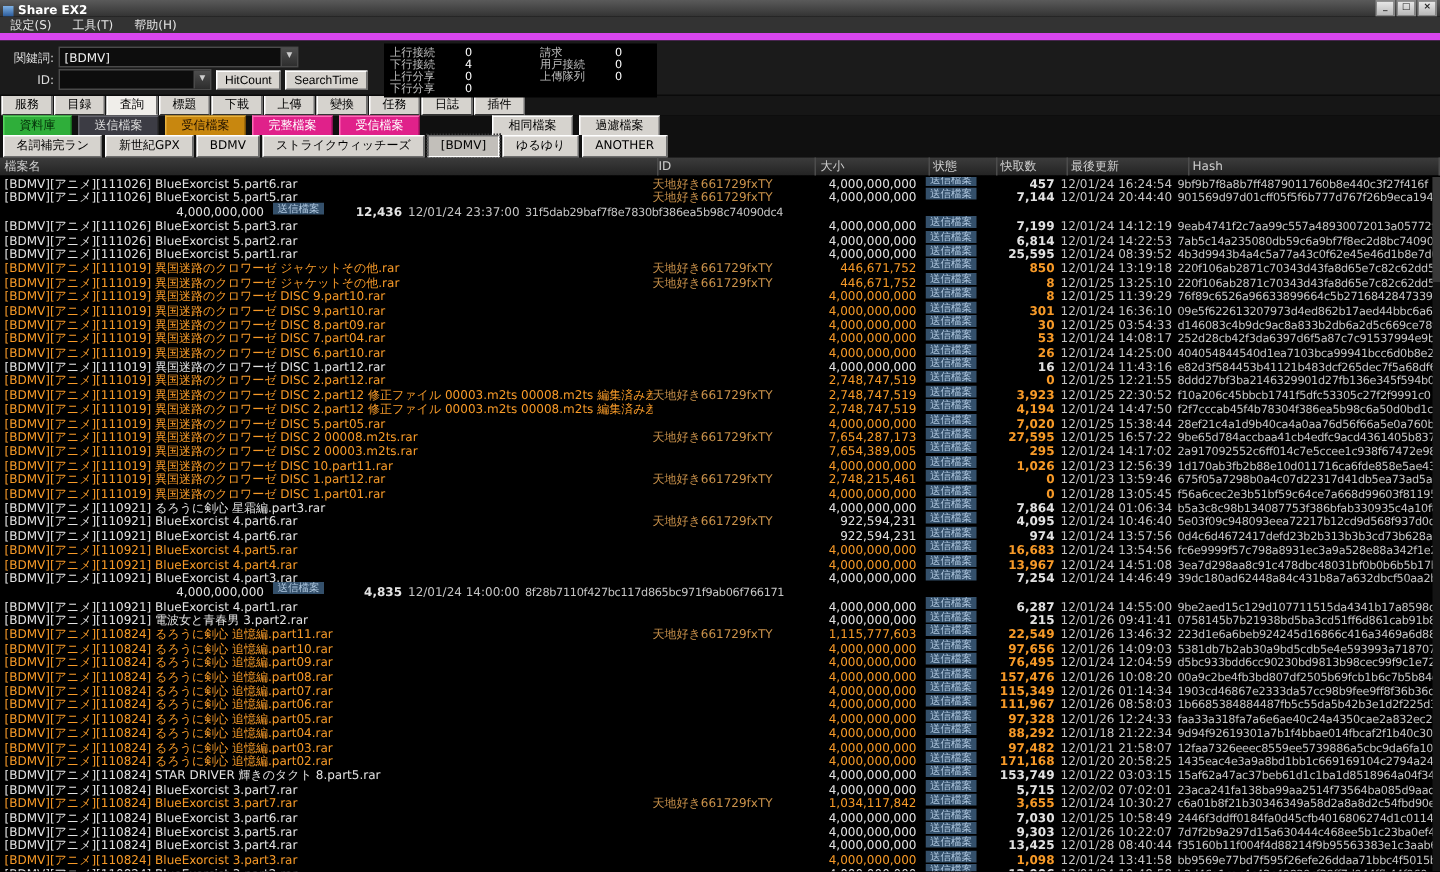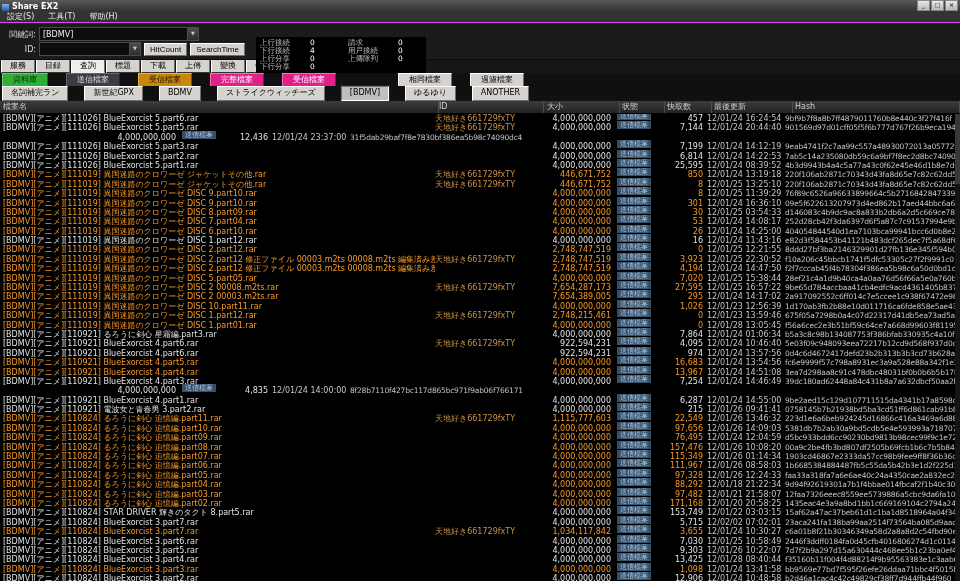--- a/index.html
+++ b/index.html
@@ -8,73 +8,73 @@
   
   .titlebar{height:11px;background:linear-gradient(#5a5a5a,#333);display:flex;align-items:flex-end;
     padding:0 2px;color:#fff;font-size:8px;font-weight:bold;}
   .app-icon{width:7px;height:7px;background:linear-gradient(#7fb2e5,#2a5a9a);margin-right:3px;display:inline-block;}
   .titlebar .title{flex:1;}
   .win-controls{display:flex;gap:1px;}
   .win-btn{width:11px;height:9px;background:linear-gradient(#e8e8e8,#b8b8b8);border:1px solid #888;
     color:#222;font-size:6px;line-height:8px;text-align:center;}
   .win-btn.close{background:linear-gradient(#e8e8e8,#b8b8b8);}
   
-  .menubar{height:11px;background:#333;display:flex;align-items:center;color:#e5e5e5;font-size:8px;border-bottom:1px solid #d946ef;}
+  .menubar{height:11px;background:#333;display:flex;align-items:center;color:#e5e5e5;font-size:8px;border-bottom:5px solid #d946ef;}
   .menu-item{padding:0 7px;height:11px;line-height:11px;}
   
   .query-panel{height:36px;background:#1b1b1b;position:relative;border-bottom:1px solid #0a0a0a;}
   .q-row{position:absolute;display:flex;align-items:center;gap:3px;}
   .q-row.r1{left:6px;top:4px;}
   .q-row.r2{left:6px;top:19px;}
   .q-label{color:#ddd;font-size:8px;min-width:30px;text-align:right;}
   .combo{height:12px;background:#0d0d0d;border:1px solid #4a4a4a;display:flex;align-items:center;color:#f0f0f0;}
   .combo .val{padding:0 3px;flex:1;white-space:nowrap;overflow:hidden;}
   .combo .arrow{width:10px;height:100%;background:linear-gradient(#4e4e4e,#2e2e2e);border-left:1px solid #4a4a4a;
     color:#ccc;font-size:5px;line-height:11px;text-align:center;}
   .combo.kw{width:158px;}
   .combo.idc{width:100px;}
   .btn{height:13px;background:#d6d3ce;border:1px solid;border-color:#fff #6e6e6e #6e6e6e #fff;
     color:#000;font-size:8px;line-height:11px;padding:0 5px;white-space:nowrap;}
-  .stats{position:absolute;left:256px;top:14px;display:flex;gap:18px;background:#000;padding:2px 8px 2px 4px;}
+  .stats{position:absolute;left:256px;top:2px;display:flex;gap:30px;background:#000;padding:2px 8px 2px 4px;}
   .stats-col{display:flex;flex-direction:column;gap:0px;}
   .stat-line{display:flex;height:8px;line-height:8px;font-size:7.5px;}
   .stat-label{color:#bdbdbd;width:44px;}
   .stat-value{color:#fff;width:20px;text-align:left;padding-left:6px;}
   
   .tabbar{height:13px;background:#161616;display:flex;align-items:flex-end;padding-left:1px;gap:1px;}
   .tab{height:12px;line-height:11px;padding:0 8px;background:#d6d3ce;color:#000;font-size:8px;
     border:1px solid;border-color:#fff #6e6e6e #333 #fff;}
   .tab.active{background:#f0eeea;border-color:#fff #6e6e6e #f0eeea #fff;}
   
-  .filterbar{height:13px;background:#101010;display:flex;align-items:center;padding-left:2px;gap:18px;}
+  .filterbar{height:13px;background:#101010;display:flex;align-items:center;padding-left:2px;gap:4px;}
   .fbtn{height:12px;line-height:11px;padding:0 10px;font-size:8px;border:1px solid #555;}
   .fbtn.green{background:#2fae3a;color:#042;border-color:#57d55f #1a6a20 #1a6a20 #57d55f;color:#032d08;}
   .fbtn.dark{background:#3c3c44;color:#ddd;border-color:#66666e #222 #222 #66666e;}
   .fbtn.amber{background:#c8870f;color:#201200;border-color:#e8b23f #7a5208 #7a5208 #e8b23f;}
   .fbtn.magenta{background:#e0218a;color:#fff;border-color:#ff6ab8 #8a1054 #8a1054 #ff6ab8;}
   .fbtn.plain{background:#d6d3ce;color:#000;border-color:#fff #6e6e6e #6e6e6e #fff;}
   .fbtn.gapped{margin-left:44px;}
   .fbtn.gapped2{margin-left:0;}
   
-  .keywordbar{height:15px;background:#101010;display:flex;align-items:center;padding-left:2px;gap:16px;}
+  .keywordbar{height:15px;background:#101010;display:flex;align-items:center;padding-left:2px;gap:2px;}
   .kbtn{height:13px;line-height:12px;padding:0 8px;font-size:8px;background:#d6d3ce;color:#000;
     border:1px solid;border-color:#fff #6e6e6e #6e6e6e #fff;}
   .kbtn.active{background:#c2bfba;border-color:#6e6e6e #fff #fff #6e6e6e;outline:1px dotted #333;}
   
   .table-header{height:12px;background:linear-gradient(#3c3c3c,#232323);display:flex;color:#cfcfcf;
     font-size:8px;line-height:12px;border-bottom:1px solid #000;}
   .table-header span{border-right:1px solid #4c4c4c;overflow:hidden;white-space:nowrap;}
   .table-body{flex:1;background:#000;position:relative;overflow:hidden;}
   .row{display:flex;height:9.4px;line-height:9.4px;white-space:nowrap;align-items:flex-end;}
   .row span{overflow:hidden;white-space:nowrap;}
   .c-name{width:432px;padding-left:3px;}
   .c-id{width:104px;color:#c9914a;}
   .c-size{width:72px;text-align:right;padding-right:6px;}
   .c-status{width:42px;}
-  .c-cache{width:44px;text-align:right;padding-right:4px;}
+  .c-cache{width:44px;text-align:right;padding-right:4px;font-weight:bold;}
   .c-date{width:78px;color:#c4c4c4;}
   .c-hash{flex:1;color:#c4c4c4;font-size:7.5px;letter-spacing:-0.2px;}
   .th-name{width:435px;padding-left:3px;}
   .th-id{width:104px;}
   .th-size{width:72px;padding-left:3px;}
   .th-status{width:42px;padding-left:2px;}
   .th-cache{width:44px;padding-left:2px;}
   .th-date{width:78px;padding-left:2px;}
   .th-hash{flex:1;padding-left:2px;}
   .row.white .c-name,.row.white .c-size,.row.white .c-cache{color:#e2e2e2;}

